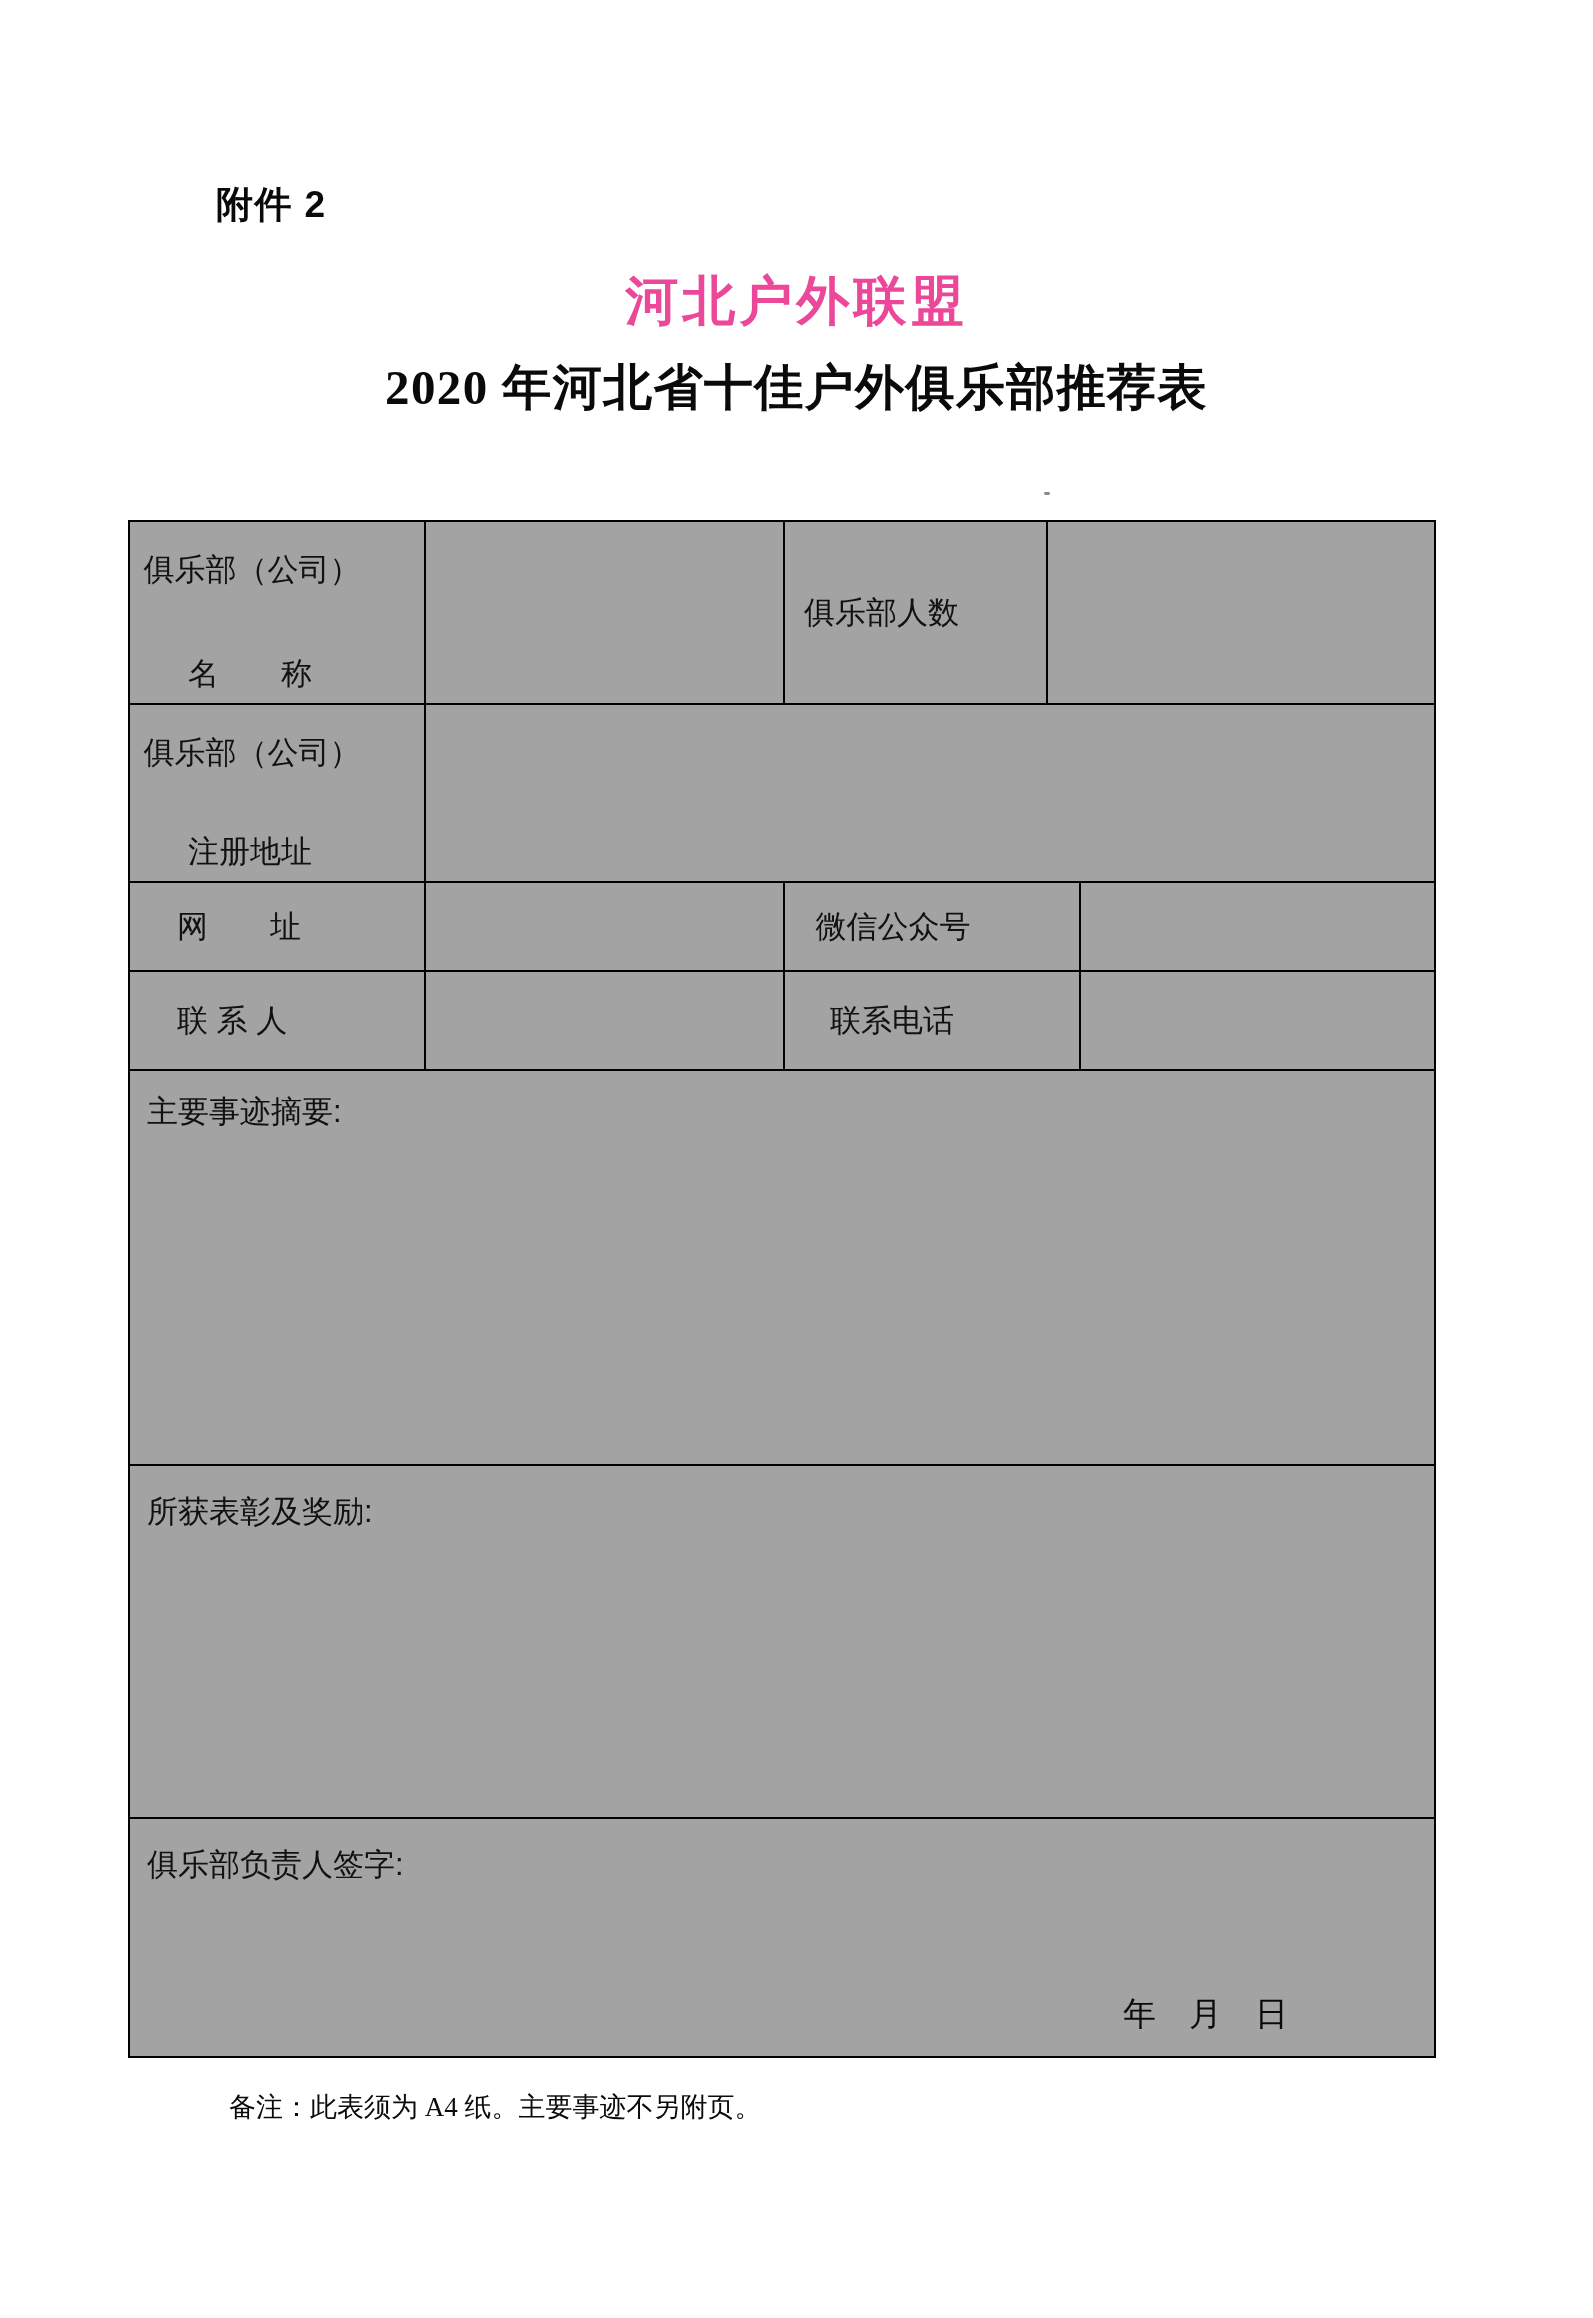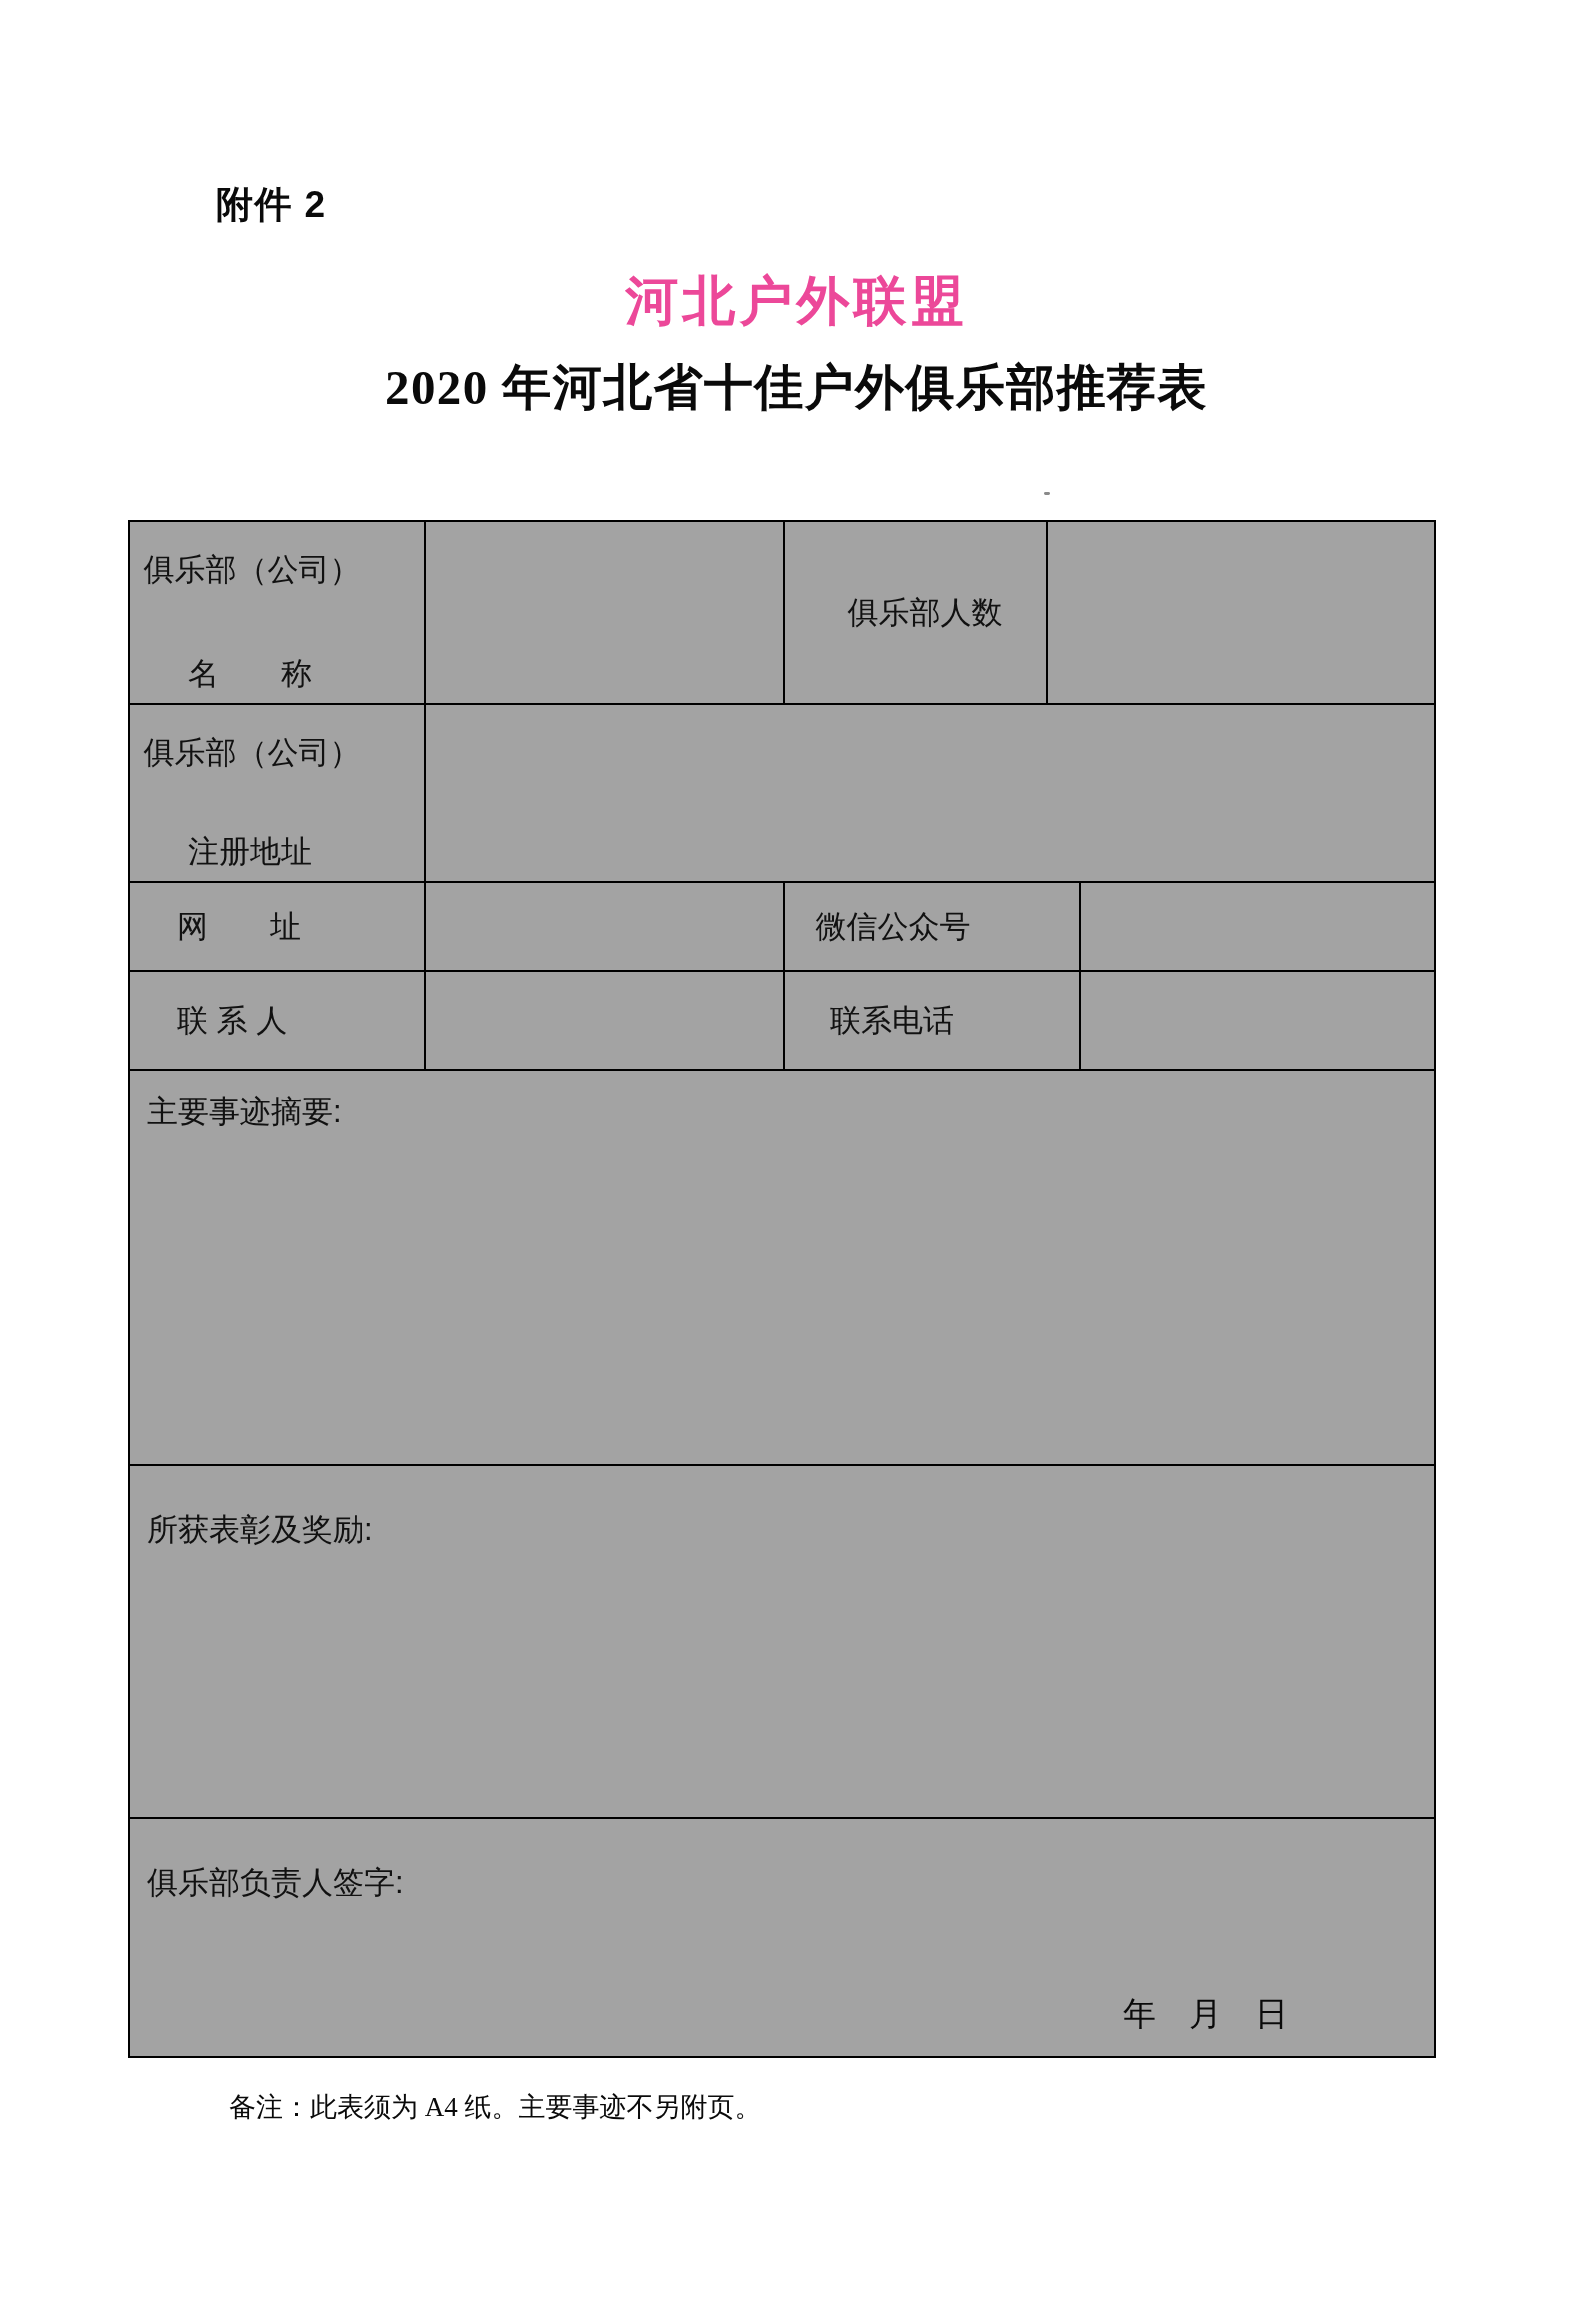--- a/index.html
+++ b/index.html
@@ -42,33 +42,33 @@
     background:#a3a3a3;
   }
   .row { display:flex; box-sizing:border-box; border-bottom:2px solid #000; }
   .row:last-child { border-bottom:none; flex:1; }
   .r1 { height:183px; } .r2 { height:178px; } .r3 { height:89px; }
   .r4 { height:99px; } .r5 { height:395px; } .r6 { height:353px; }
 
   .cell { box-sizing:border-box; border-right:2px solid #000; position:relative; }
   .cell:last-child { border-right:none; }
   .grow { flex:1;text-align:center; }
-  .w1 { width:296px; } .w2 { width:359px; } .w3a { width:263px;justify-content:center; } .w3b { width:296px; }
+  .w1 { width:296px; } .w2 { width:359px; } .w3a { width:263px; } .w3b { width:296px; }
 
   .lbl {
     font-family:"Liberation Sans", sans-serif;
     font-size:31px; color:#111; white-space:pre; line-height:1.2;
   }
   .two-line { display:flex; flex-direction:column; justify-content:space-between; padding:28.5px 0 11px 0; }
   .two-line .line1 { padding-left:13.6px; }
   .two-line .line2 { padding-left:58px; }
   .vcenter { display:flex; align-items:center; }
   .pl70 { padding-left:47px; } .pl45 { padding-left:30.5px; } .pl66 { padding-left:45px; } .pl28 { padding-left:19px; }
   .section-label { position:absolute; top:22px; left:17px; }
-  .section-label.low { top:45px; }
+  .section-label.low { top:27px; }
   .date-line {
     position:absolute; right:146px; bottom:19px;
     font-family:"Liberation Serif", serif;
     font-size:33px; color:#0a0a0a; white-space:pre;
   }
   .footnote {
     position:absolute; left:229px; top:2089px;
     font-family:"Liberation Serif", serif;
     font-size:27px; color:#0a0a0a; white-space:pre;
   }

